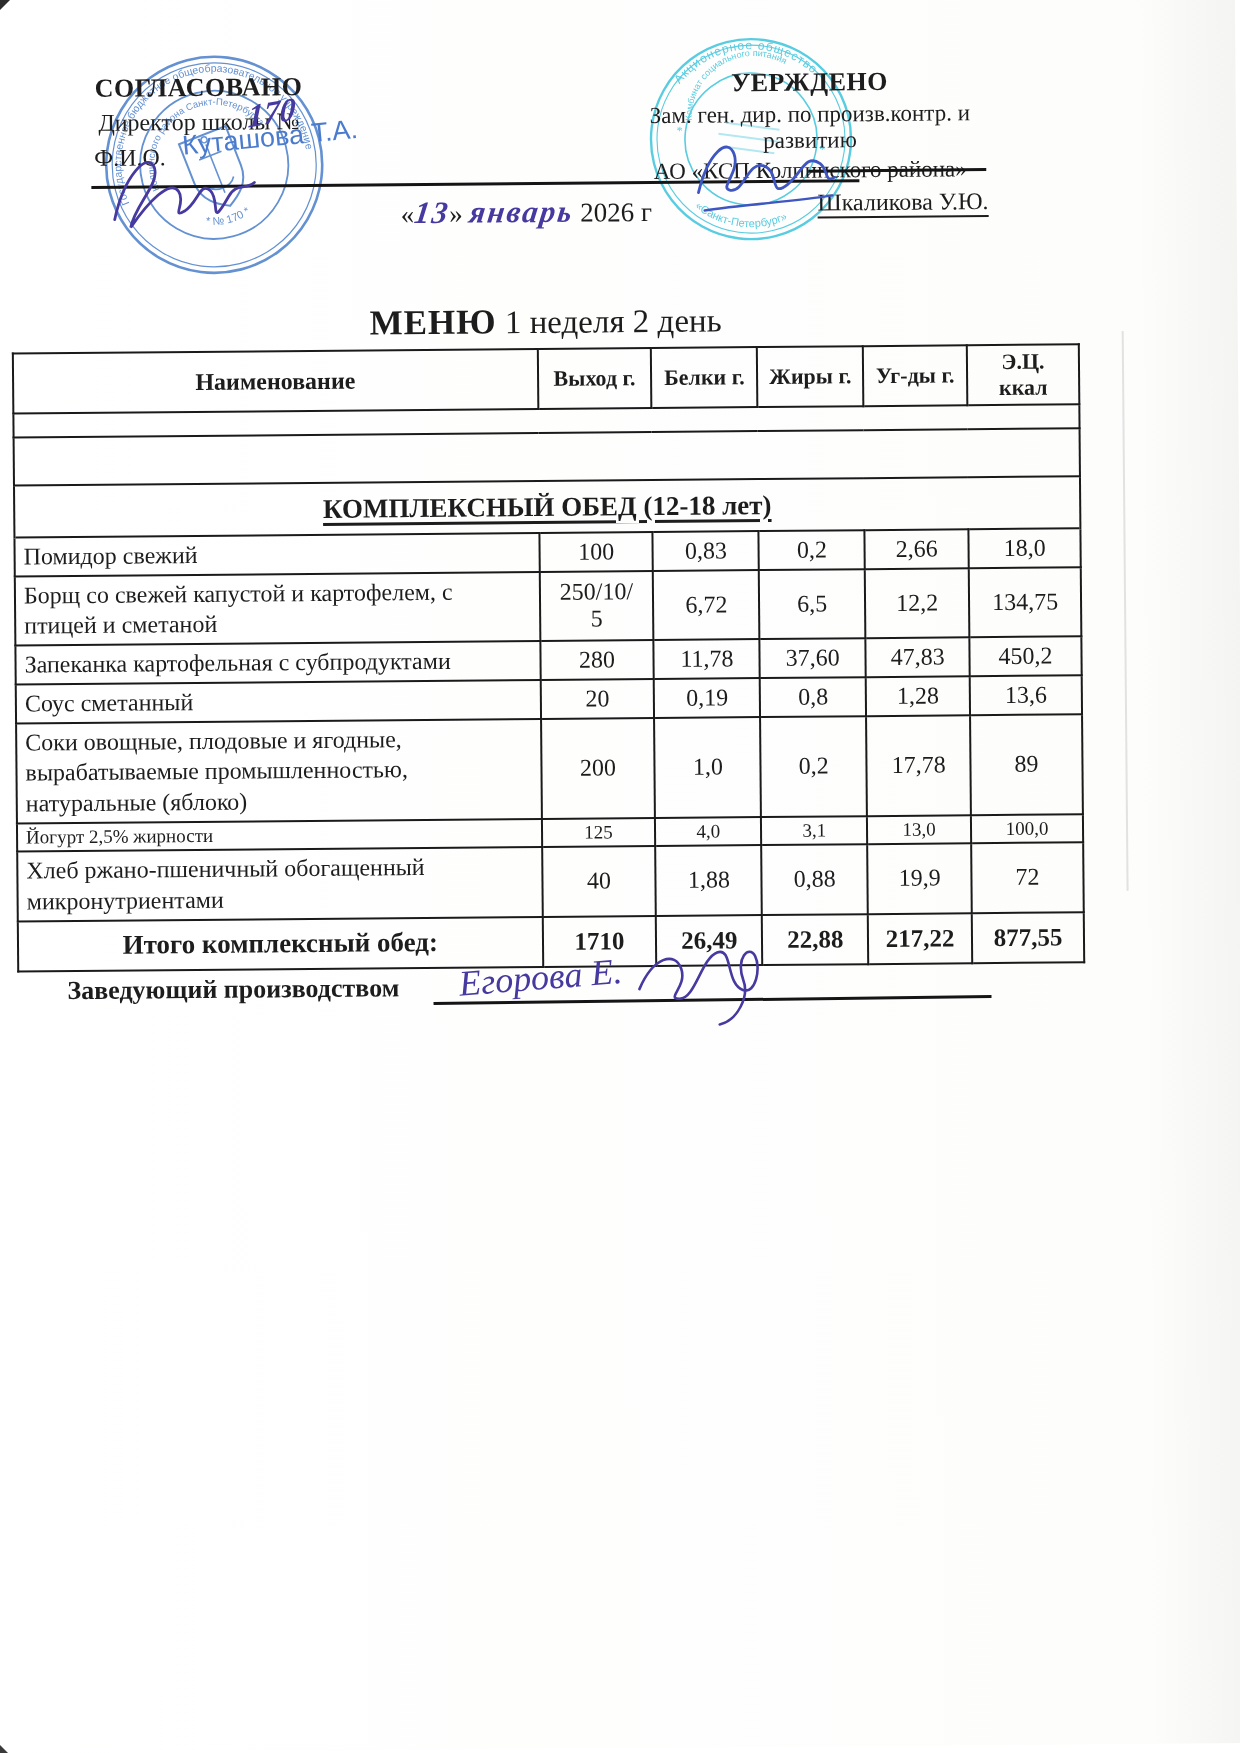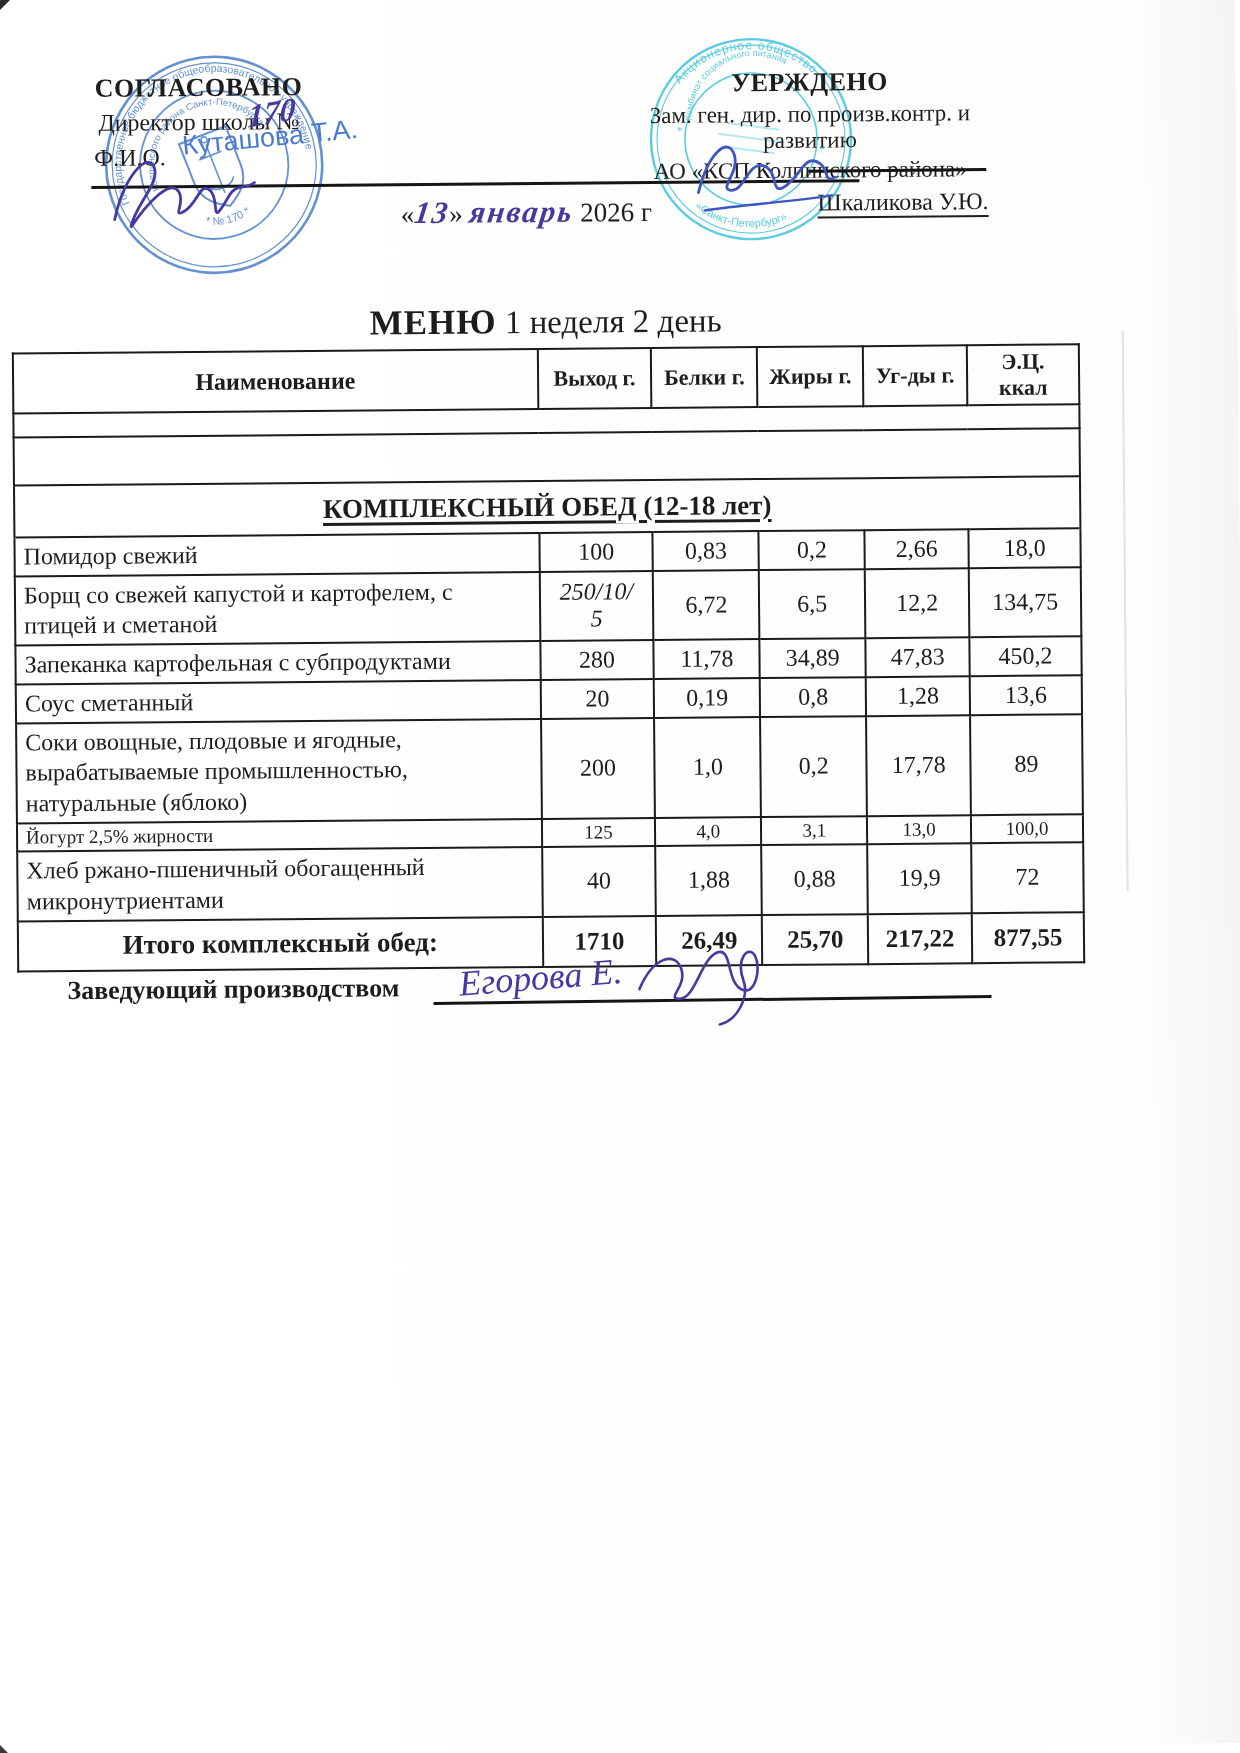--- a/index.html
+++ b/index.html
@@ -46,21 +46,21 @@
   td.val{text-align:center;}
   tr.empty-row td{height:16px;border-left:2.5px solid #1a1a1a;border-right:2.5px solid #1a1a1a;}
   tr.empty-row2 td{height:40px;}
   tr.section-row td{height:44px;text-align:center;border-bottom:none;}
   .section-text{font-weight:bold;font-size:27px;text-decoration:underline;
     text-decoration-thickness:3px;text-underline-offset:5px;}
   tr.compact{font-size:19px;}
   tr.compact td{padding-top:1px;padding-bottom:1px;}
   tr.total-row{font-weight:bold;font-size:25px;}
   tr.total-row td.name{text-align:center;font-size:27px;height:42px;}
-  .frac-span{display:inline-block;width:82px;overflow-wrap:anywhere;line-height:1.15;font-style:italic;}
+  .frac-span{display:inline-block;width:82px;overflow-wrap:anywhere;line-height:1.15;}
   
   .footer-label{position:absolute;left:64px;top:976px;font-size:26px;font-weight:bold;}
   .footer-rule{position:absolute;left:430px;top:1004px;width:558px;height:2.5px;background:#151515;transform:rotate(-.2deg);}
   .footer-sig{position:absolute;left:440px;top:934px;}
   .sig-text{font-style:italic;font-size:36px;fill:#46399f;transform:rotate(-4deg);}
   
   .stamp{position:absolute;pointer-events:none;}
   .stamp-left{left:96px;top:38px;opacity:.88;}
   .stamp-right{left:640px;top:40px;opacity:.82;}
   .sig-svg{position:absolute;}
@@ -218,21 +218,21 @@
           <td class="val"><span class="frac-span">250/10/5</span></td>
           <td class="val">6,72</td>
           <td class="val">6,5</td>
           <td class="val">12,2</td>
           <td class="val">134,75</td>
         </tr>
         <tr>
           <td class="name">Запеканка картофельная с субпродуктами</td>
           <td class="val">280</td>
           <td class="val">11,78</td>
-          <td class="val">34,89</td>
+          <td class="val">37,60</td>
           <td class="val">47,83</td>
           <td class="val">450,2</td>
         </tr>
         <tr>
           <td class="name">Соус сметанный</td>
           <td class="val">20</td>
           <td class="val">0,19</td>
           <td class="val">0,8</td>
           <td class="val">1,28</td>
           <td class="val">13,6</td>
@@ -260,21 +260,21 @@
           <td class="val">0,88</td>
           <td class="val">19,9</td>
           <td class="val">72</td>
         </tr>
       </tbody>
     <tbody>
       <tr class="total-row">
         <td class="name">Итого комплексный обед:</td>
         <td class="val">1710</td>
         <td class="val">26,49</td>
-        <td class="val">25,70</td>
+        <td class="val">22,88</td>
         <td class="val">217,22</td>
         <td class="val">877,55</td>
       </tr>
     </tbody>
   </table>
 
   <div class="footer-label">Заведующий производством</div>
   <div class="footer-rule"></div>
   <svg class="footer-sig" width="420" height="110" viewBox="0 0 420 110">
     <text class="sig-text" x="12" y="66">Егорова Е.</text>

